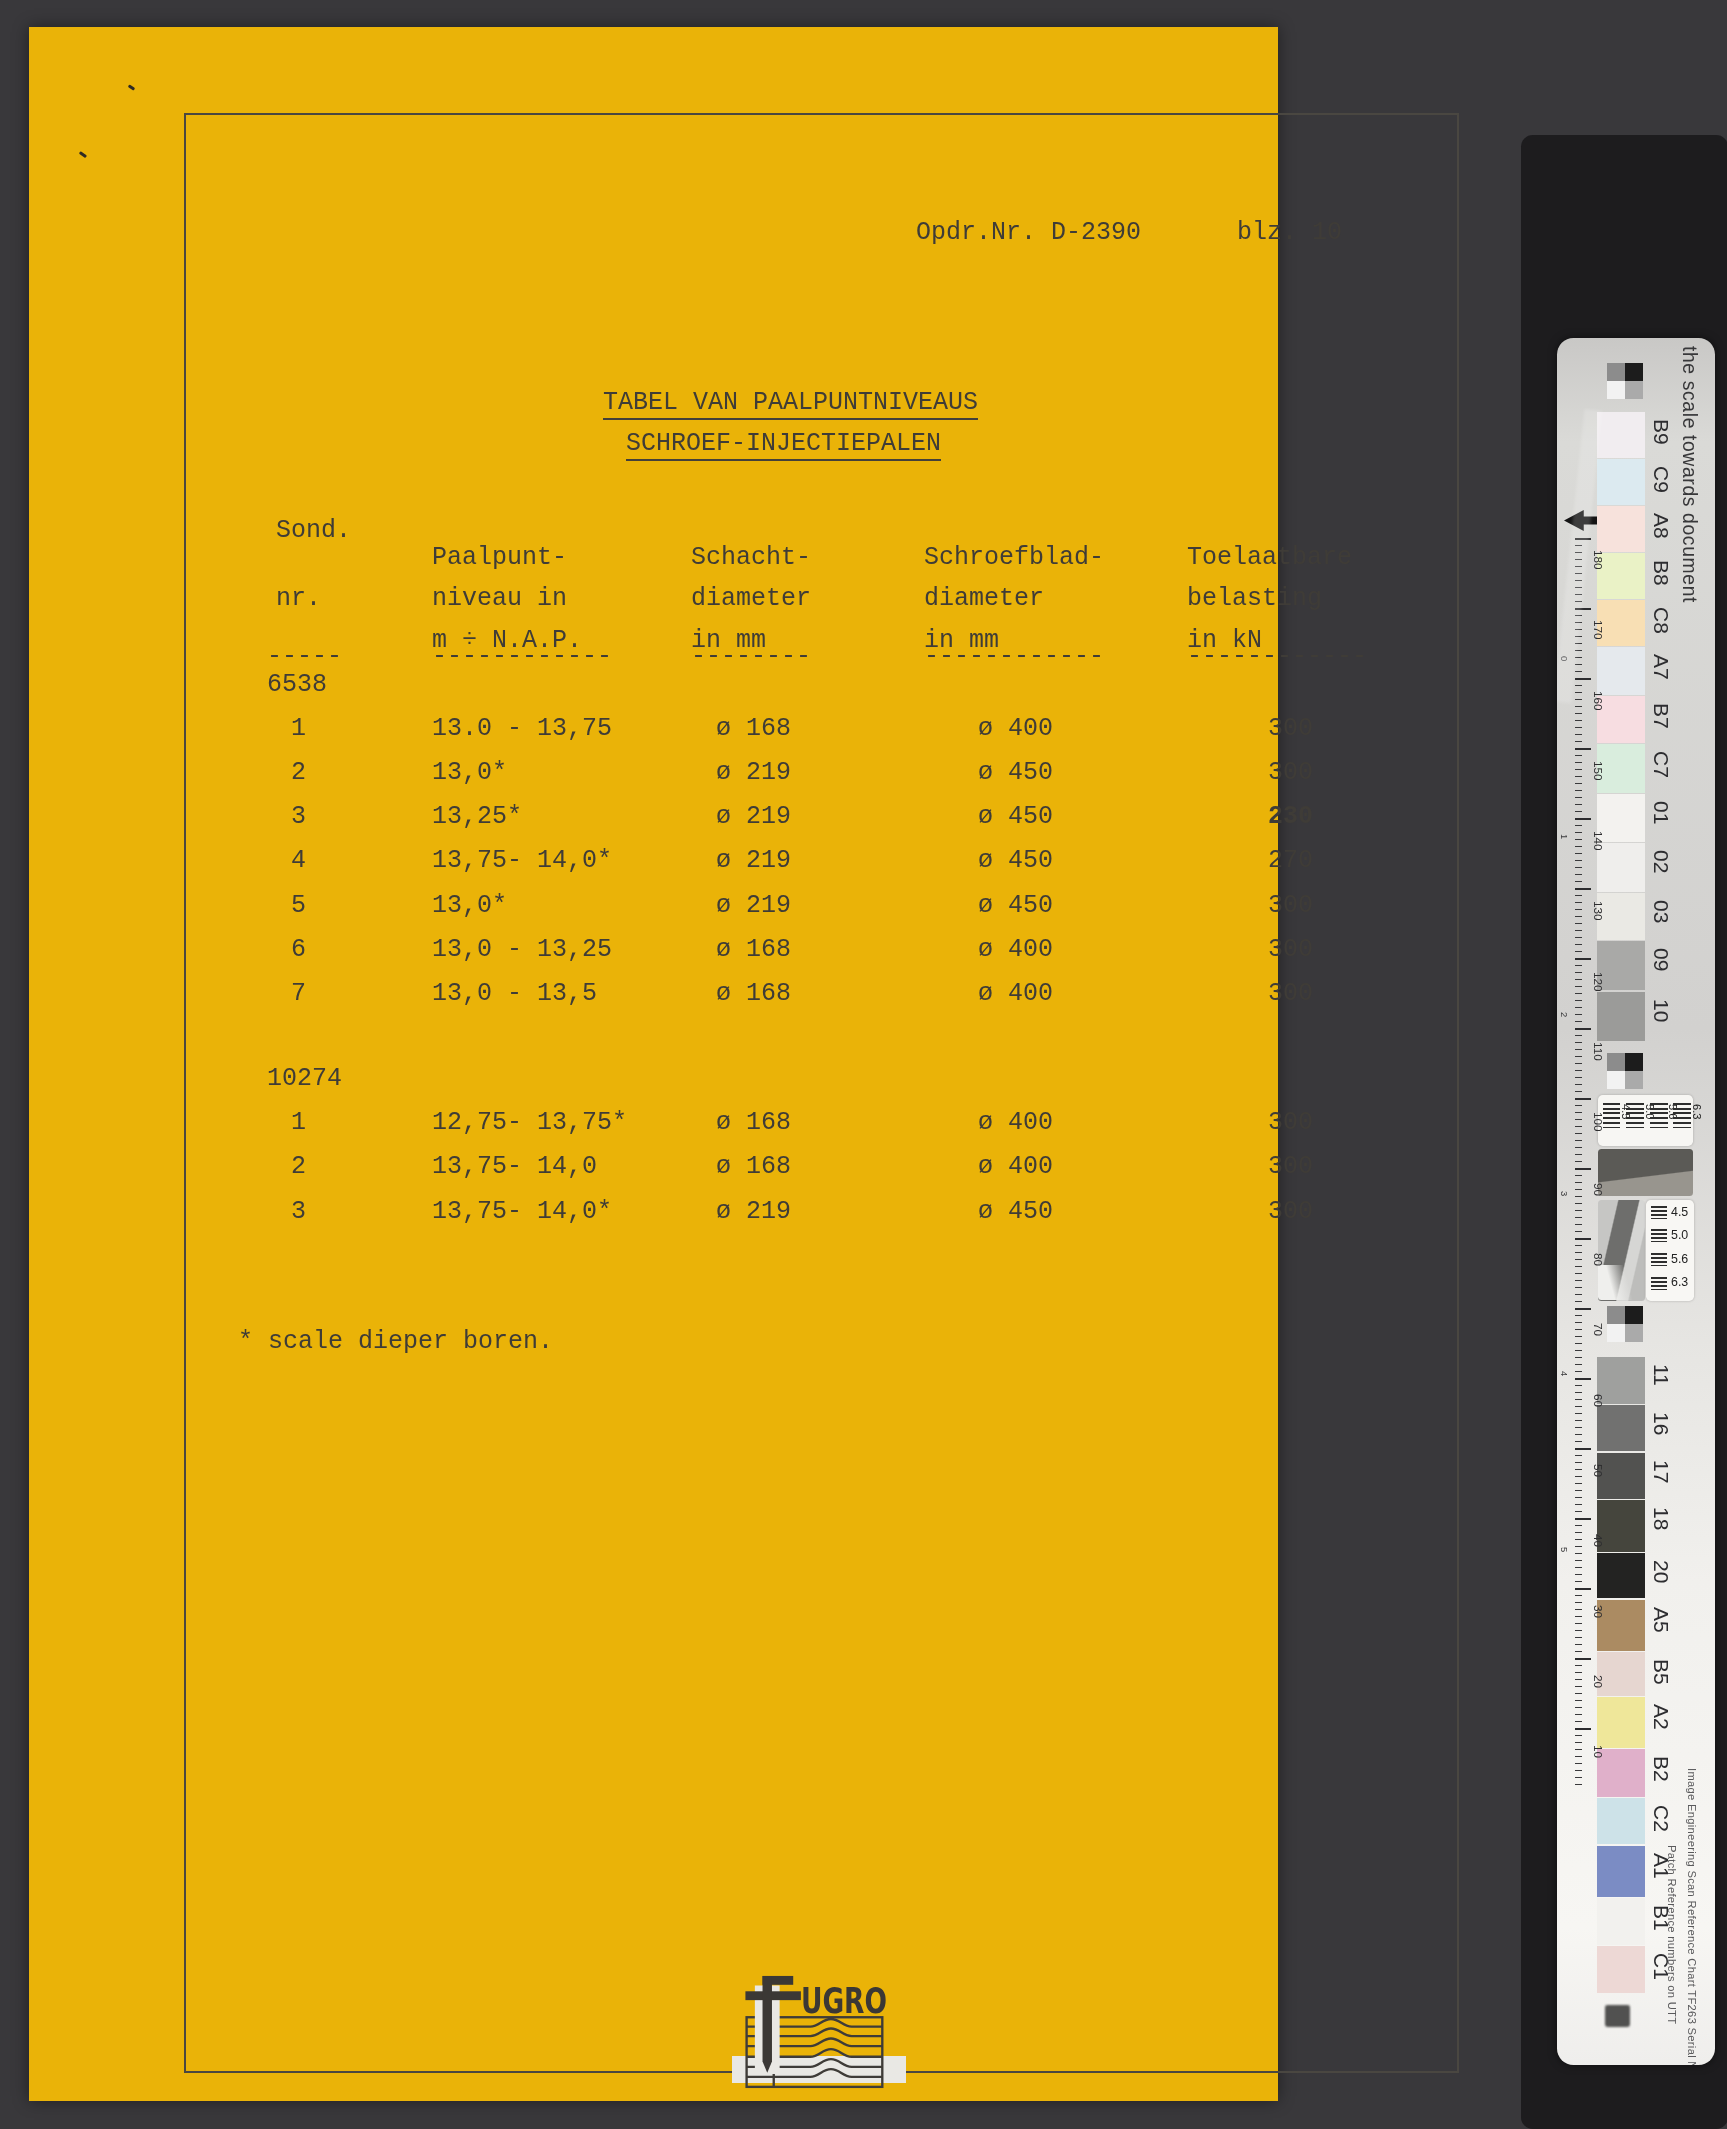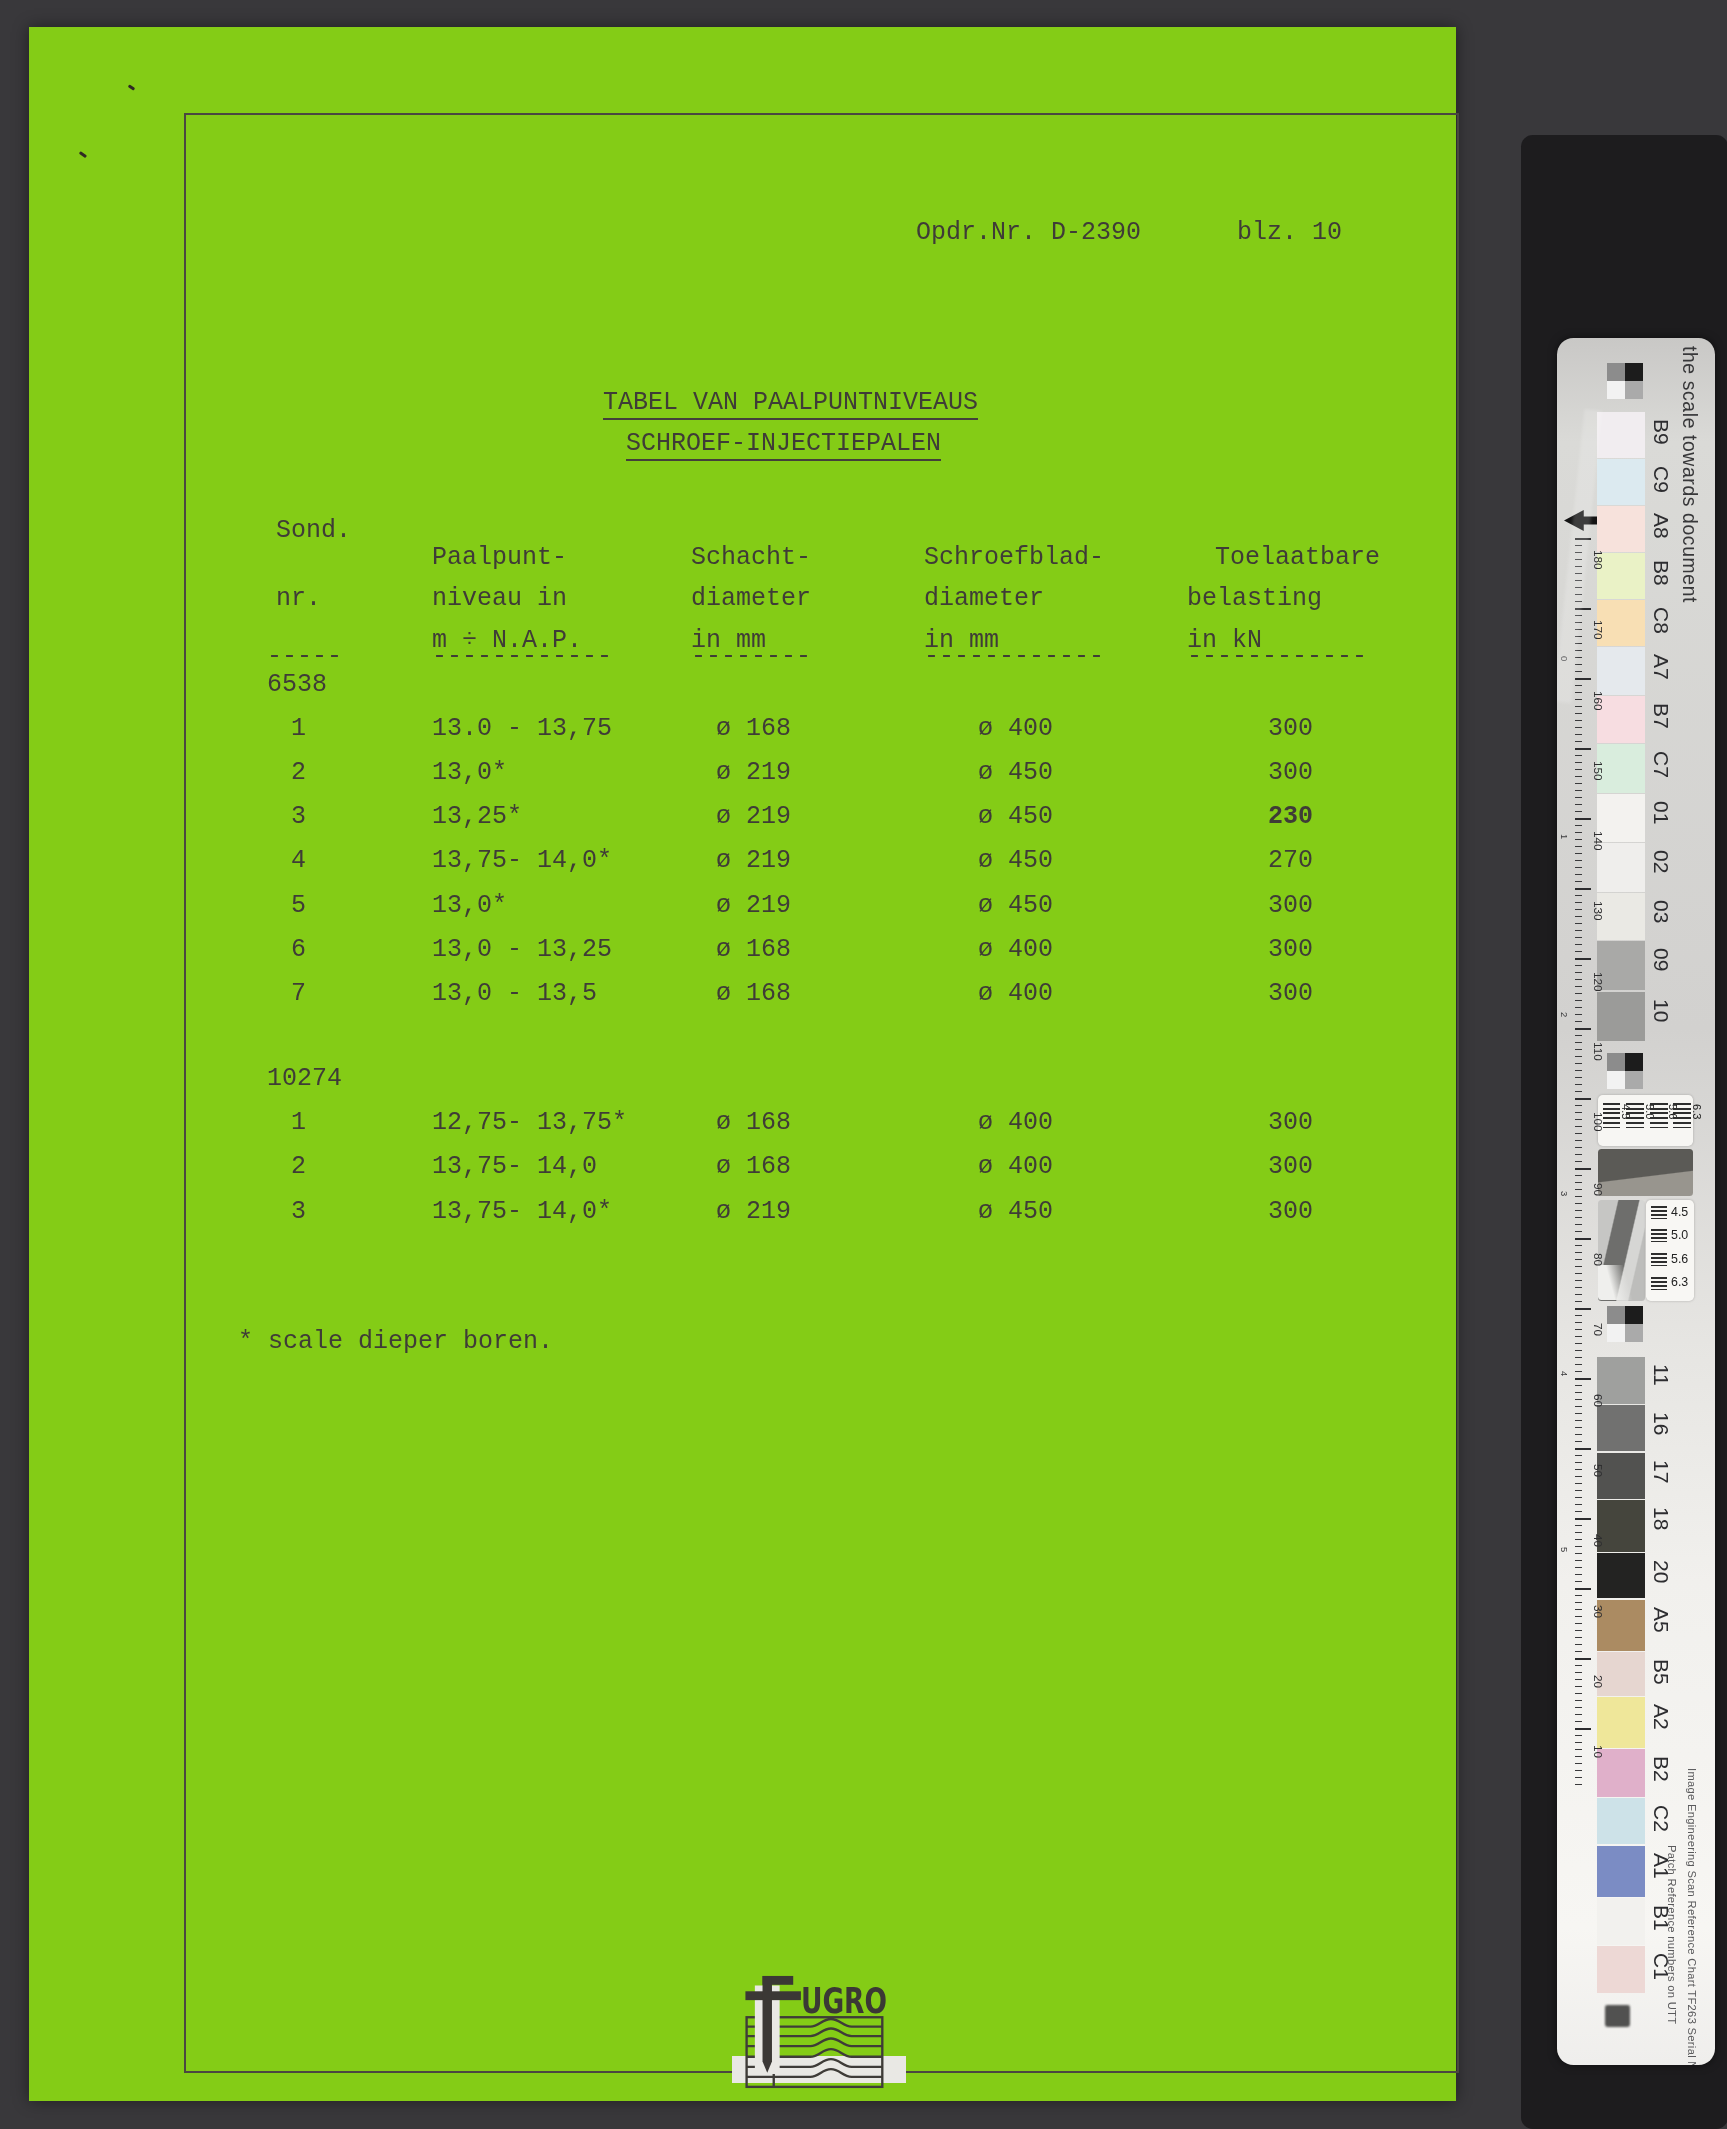--- a/index.html
+++ b/index.html
@@ -8,22 +8,22 @@
     background:#39383b;
     font-family:"Liberation Sans","DejaVu Sans",sans-serif;
   }
   .stage{position:absolute;inset:0;}
   
   .holder{
     position:absolute;left:1521px;top:135px;width:207px;height:1994px;
     background:#1d1c1e;border-radius:11.8px;
   }
   .paper{
-    position:absolute;left:29px;top:27px;width:1427px;height:2074px;
-    background:#84cc16;
+    position:absolute;left:29px;top:27px;width:1249px;height:2074px;
+    background:#eab308;
     box-shadow:0 0 15.3px rgba(0,0,0,0.45);
   }
   .inner-border{
     position:absolute;left:155px;top:86px;width:1271px;height:1956px;
     border:2.4px solid #4a4741;
   }
   .tw{
     position:absolute;white-space:pre;
     font-family:"Liberation Mono","DejaVu Sans Mono",monospace;
     font-size:25px;line-height:27px;color:#3f3c37;
@@ -106,21 +106,21 @@
         <div class="tw" style="left: 403px; top: 600px;">m ÷ N.A.P.</div>
         <div class="tw" style="left: 403px; top: 616px;">------------</div>
         <div class="tw" style="left: 662px; top: 517px;">Schacht-</div>
         <div class="tw" style="left: 662px; top: 558px;">diameter</div>
         <div class="tw" style="left: 662px; top: 600px;">in mm</div>
         <div class="tw" style="left: 662px; top: 616px;">--------</div>
         <div class="tw" style="left: 895px; top: 517px;">Schroefblad-</div>
         <div class="tw" style="left: 895px; top: 558px;">diameter</div>
         <div class="tw" style="left: 895px; top: 600px;">in mm</div>
         <div class="tw" style="left: 895px; top: 616px;">------------</div>
-        <div class="tw" style="left: 1158px; top: 517px; margin-left: 28px;">Toelaatbare</div>
+        <div class="tw" style="left: 1158px; top: 517px;">Toelaatbare</div>
         <div class="tw" style="left: 1158px; top: 558px;">belasting</div>
         <div class="tw" style="left: 1158px; top: 600px;">in kN</div>
         <div class="tw" style="left: 1158px; top: 616px;">------------</div>
         <div class="tw" style="left: 238px; top: 644px;">6538</div>
         <div class="tw" style="left: 262px; top: 688px;">1</div>
         <div class="tw" style="left: 403px; top: 688px;">13.0 - 13,75</div>
         <div class="tw" style="left: 687px; top: 688px;">ø 168</div>
         <div class="tw" style="left: 949px; top: 688px;">ø 400</div>
         <div class="tw" style="left: 1239px; top: 688px;">300</div>
         <div class="tw" style="left: 262px; top: 732px;">2</div>

